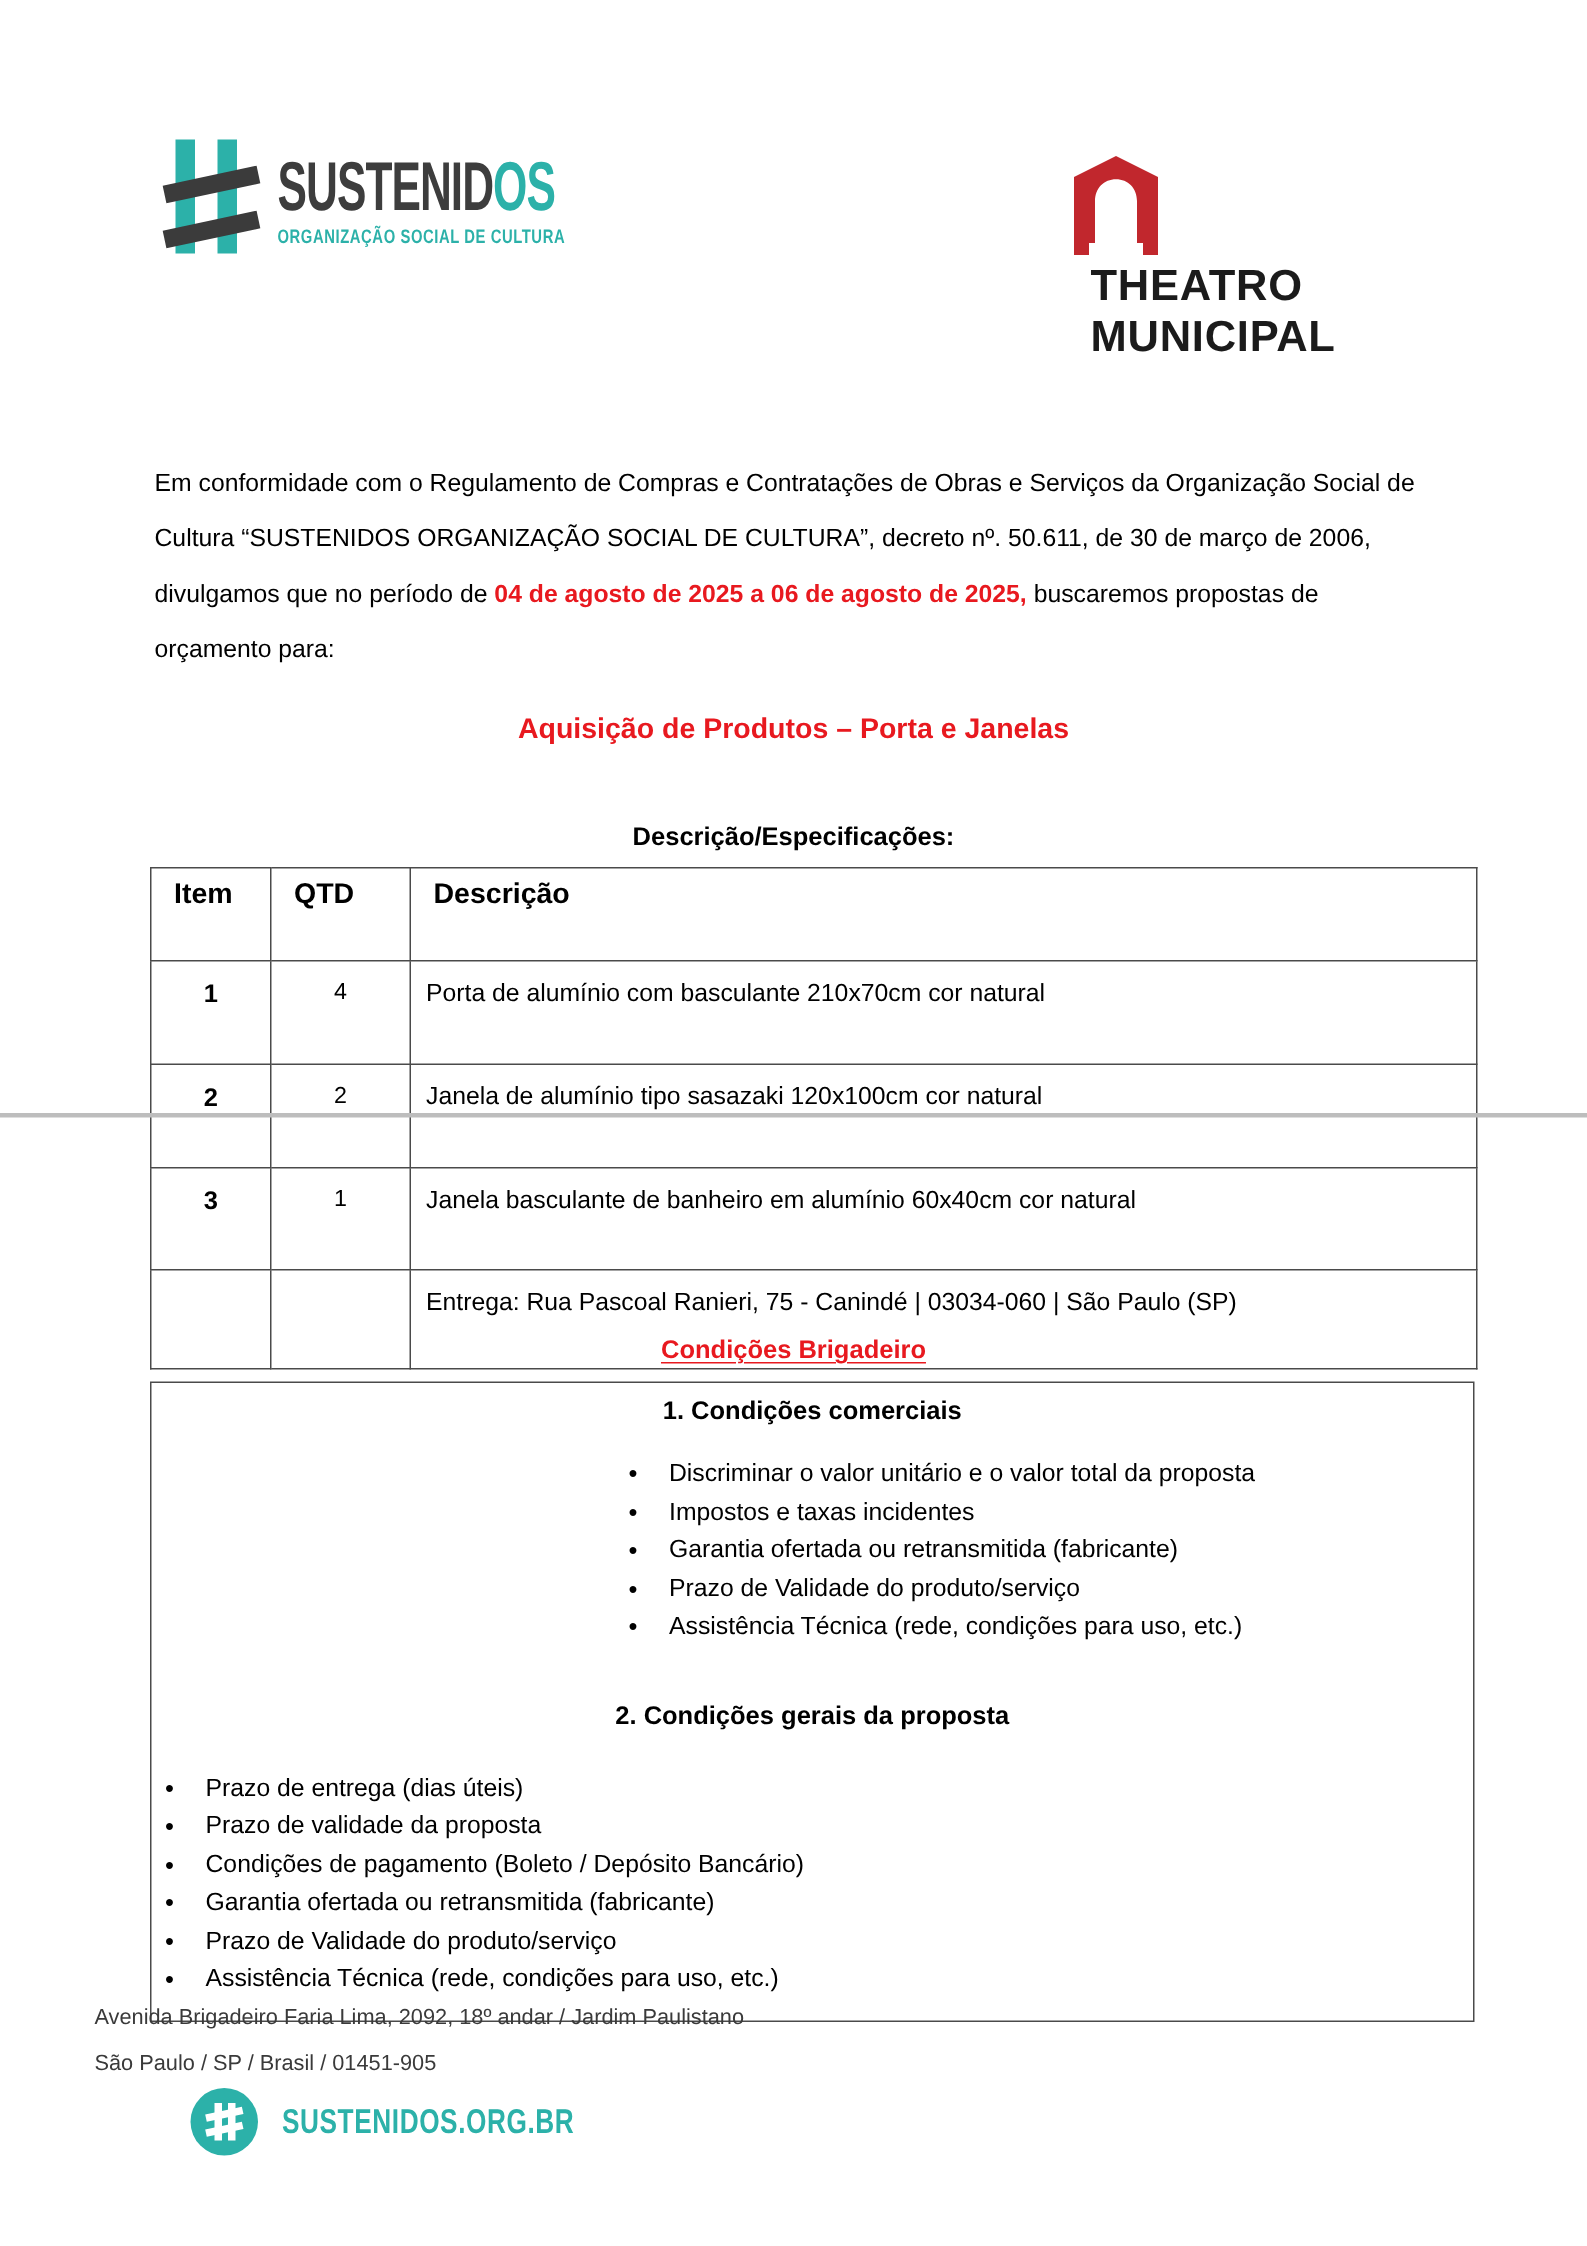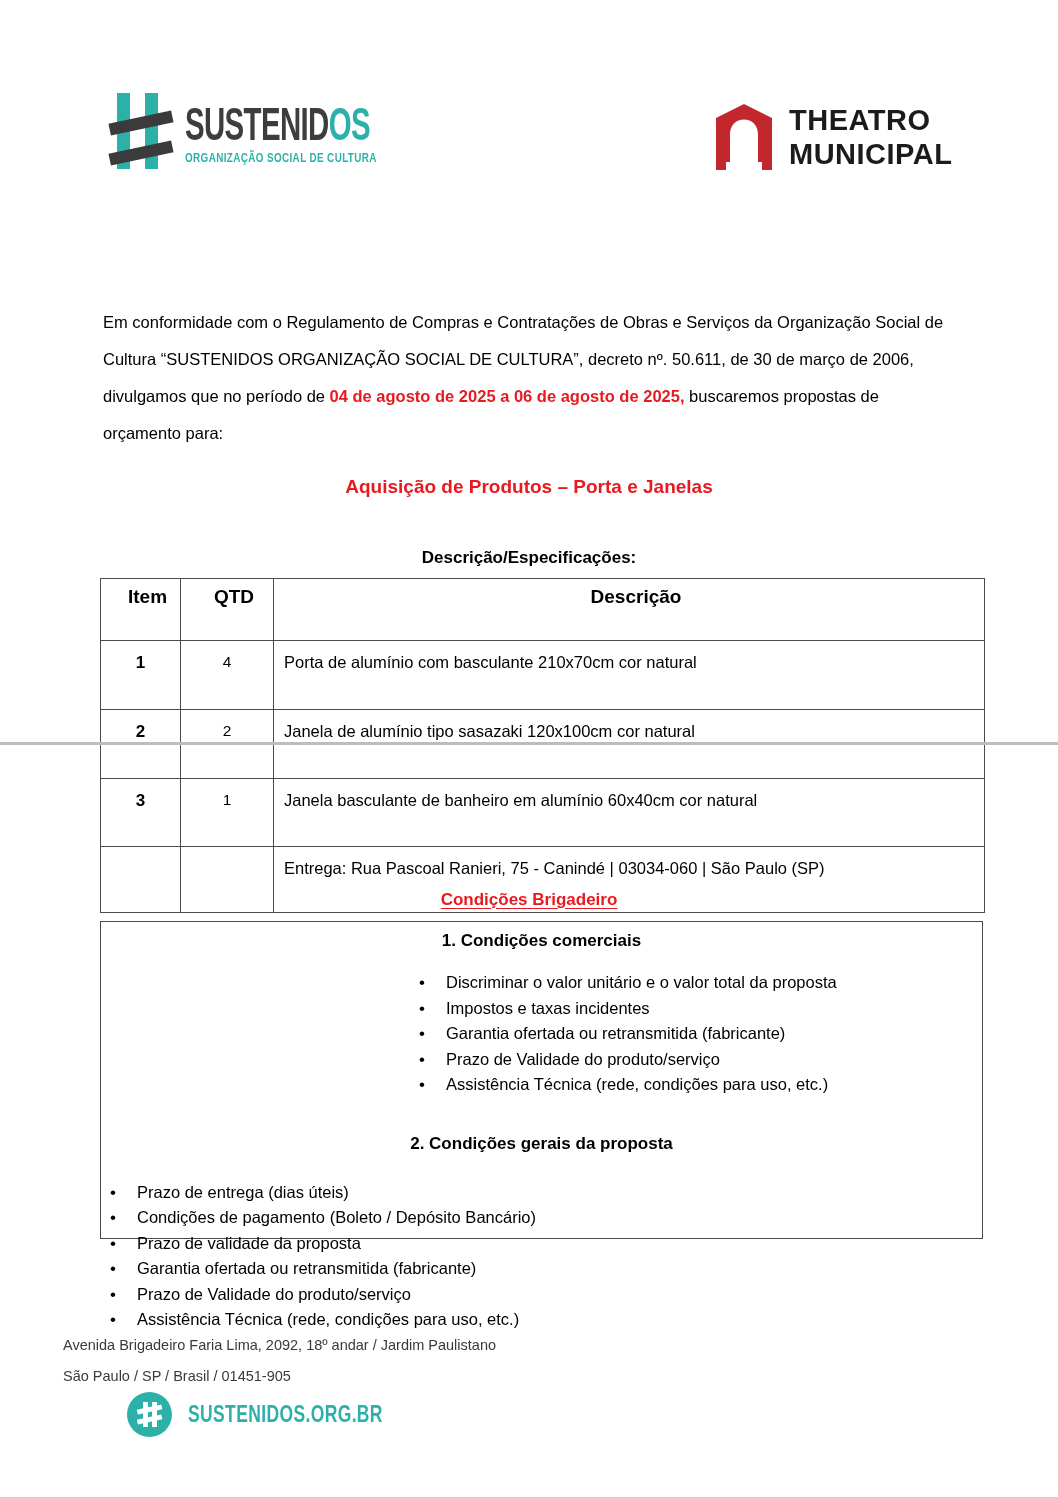--- a/index.html
+++ b/index.html
@@ -27,61 +27,61 @@
     transform: scaleX(0.64); transform-origin: left top;
   }
   .sus-name .teal { color: #2cb1a9; }
   .sus-tagline {
     margin-top: 7px; font-size: 13px; font-weight: bold; color: #2cb1a9;
     letter-spacing: 0.5px; white-space: nowrap;
     transform: scaleX(0.76); transform-origin: left top;
   }
 
   
-  .tm-logo { position: absolute; left: 713px; top: 101px; display: flex; }
+  .tm-logo { position: absolute; left: 713px; top: 101px; display: flex; flex-direction: column; }
   .tm-icon { display: block; }
   .tm-text { margin-left: 14px; padding-top: 2px; font-size: 29px; font-weight: bold; color: #1b1b1b; line-height: 34px; letter-spacing: 0.5px; }
 
   
   .doc-title { position: absolute; top: 244px; left: 0; width: 100%; text-align: center; font-weight: bold; font-size: 17.5px; line-height: 23px; }
   .doc-title div { text-decoration: underline; text-underline-offset: 3px; }
 
   
   .intro { position: absolute; top: 304px; left: 103px; width: 856px; font-size: 16.5px; line-height: 37px; margin: 0; text-align: left; }
   .red-bold { color: #e8191f; font-weight: bold; }
 
   
   .subject { position: absolute; top: 476px; left: 0; width: 100%; text-align: center; color: #e8191f; font-weight: bold; font-size: 19px; }
   .spec { position: absolute; top: 548px; left: 0; width: 100%; text-align: center; font-weight: bold; font-size: 17px; }
 
   
   table.items { position: absolute; top: 578px; left: 100px; width: 884px; border-collapse: collapse; table-layout: fixed; }
   .items th, .items td { border: 1.5px solid #4a4a4a; vertical-align: top; overflow: hidden; }
-  .items th { height: 53px; font-size: 19px; font-weight: bold; padding-top: 7px; text-align: center; padding-left: 15px; }
+  .items th { height: 53px; font-size: 19px; font-weight: bold; padding-top: 7px; text-align: left; padding-left: 15px; }
   .items td { height: 55px; padding-top: 12px; }
   .items .row3 td { height: 54px; }
   .items .rowd td { height: 52px; }
   .c-item { width: 80px; }
   .c-qtd  { width: 93px; }
   .c-desc { width: 711px; }
   td.cell-item { text-align: center; font-weight: bold; font-size: 17px; }
   td.cell-qtd  { text-align: center; font-size: 15.5px; }
   td.cell-desc { text-align: left; padding-left: 10px; padding-right: 8px; font-size: 16.5px; }
 
   
   .pagebreak { position: absolute; top: 742px; left: 0; width: 1058px; height: 3px; background: #bdbdbd; }
 
   
   .cond-title {
     position: absolute; top: 890px; left: 0; width: 100%; text-align: center;
     font-size: 17px; font-weight: bold; color: #e8191f;
     text-decoration: underline; text-underline-offset: 3px;
   }
   .cond-box {
-    position: absolute; top: 921px; left: 100px; width: 883px; height: 318px;
+    position: absolute; top: 921px; left: 100px; width: 883px; height: 427px;
     border: 1.5px solid #4a4a4a; box-sizing: border-box;
   }
   .sec-title { text-align: center; font-weight: bold; font-size: 17px; margin-top: 9px; }
   .sec-title.s2 { margin-top: 36px; }
   ul.cond { list-style: none; margin: 19px 0 0 345px; padding: 0; font-size: 16.5px; }
   ul.cond.second { margin-top: 26px; margin-left: 36px; }
   ul.cond li { position: relative; line-height: 25.5px; }
   ul.cond li::before { content: "\2022"; position: absolute; left: -27px; font-size: 17px; }
 
   
@@ -182,22 +182,22 @@
     <ul class="cond">
       <li>Discriminar o valor unitário e o valor total da proposta</li>
       <li>Impostos e taxas incidentes</li>
       <li>Garantia ofertada ou retransmitida (fabricante)</li>
       <li>Prazo de Validade do produto/serviço</li>
       <li>Assistência Técnica (rede, condições para uso, etc.)</li>
     </ul>
     <div class="sec-title s2">2. Condições gerais da proposta</div>
     <ul class="cond second">
       <li>Prazo de entrega (dias úteis)</li>
+      <li>Prazo de validade da proposta</li>
       <li>Condições de pagamento (Boleto / Depósito Bancário)</li>
-      <li>Prazo de validade da proposta</li>
       <li>Garantia ofertada ou retransmitida (fabricante)</li>
       <li>Prazo de Validade do produto/serviço</li>
       <li>Assistência Técnica (rede, condições para uso, etc.)</li>
     </ul>
   </div>
 
   <div class="footer-addr addr1">Avenida Brigadeiro Faria Lima, 2092, 18º andar / Jardim Paulistano</div>
   <div class="footer-addr addr2">São Paulo / SP / Brasil / 01451-905</div>
 
   <div class="footer-logo">

